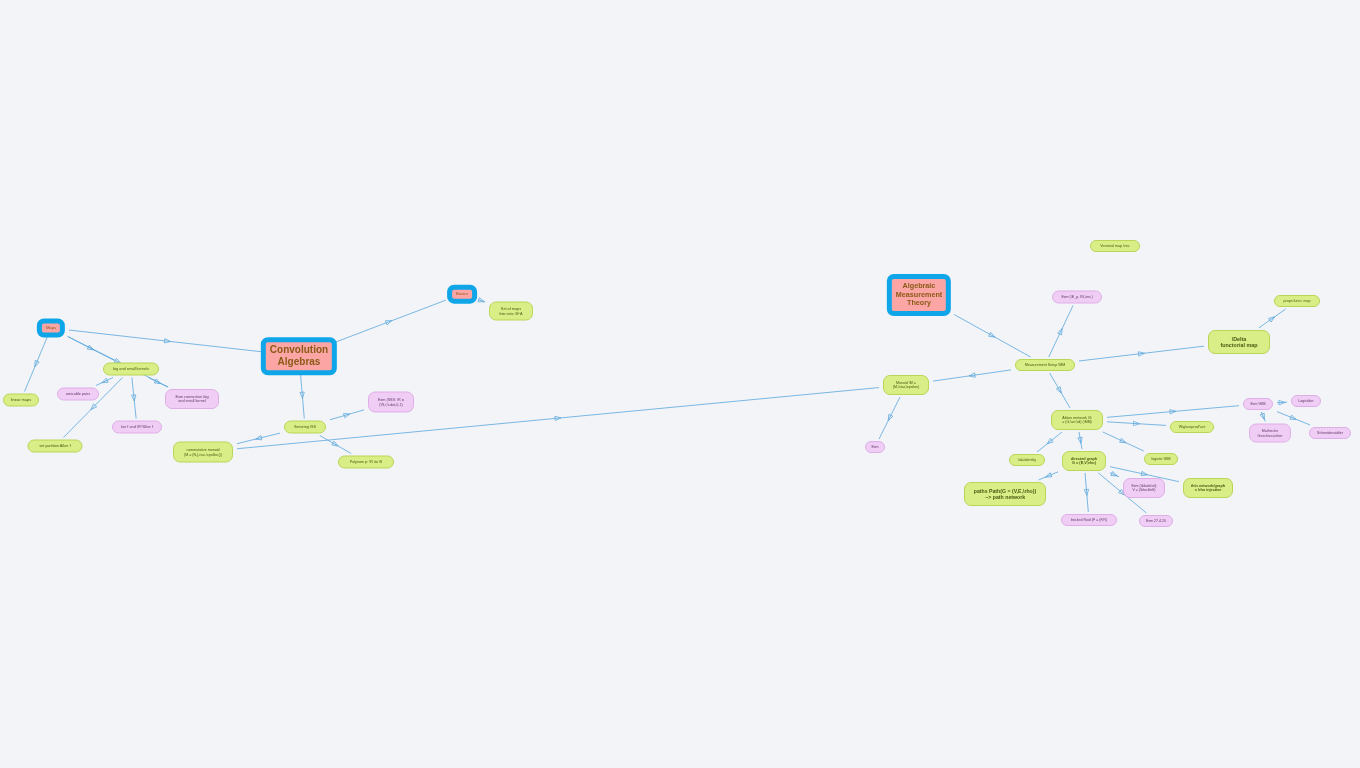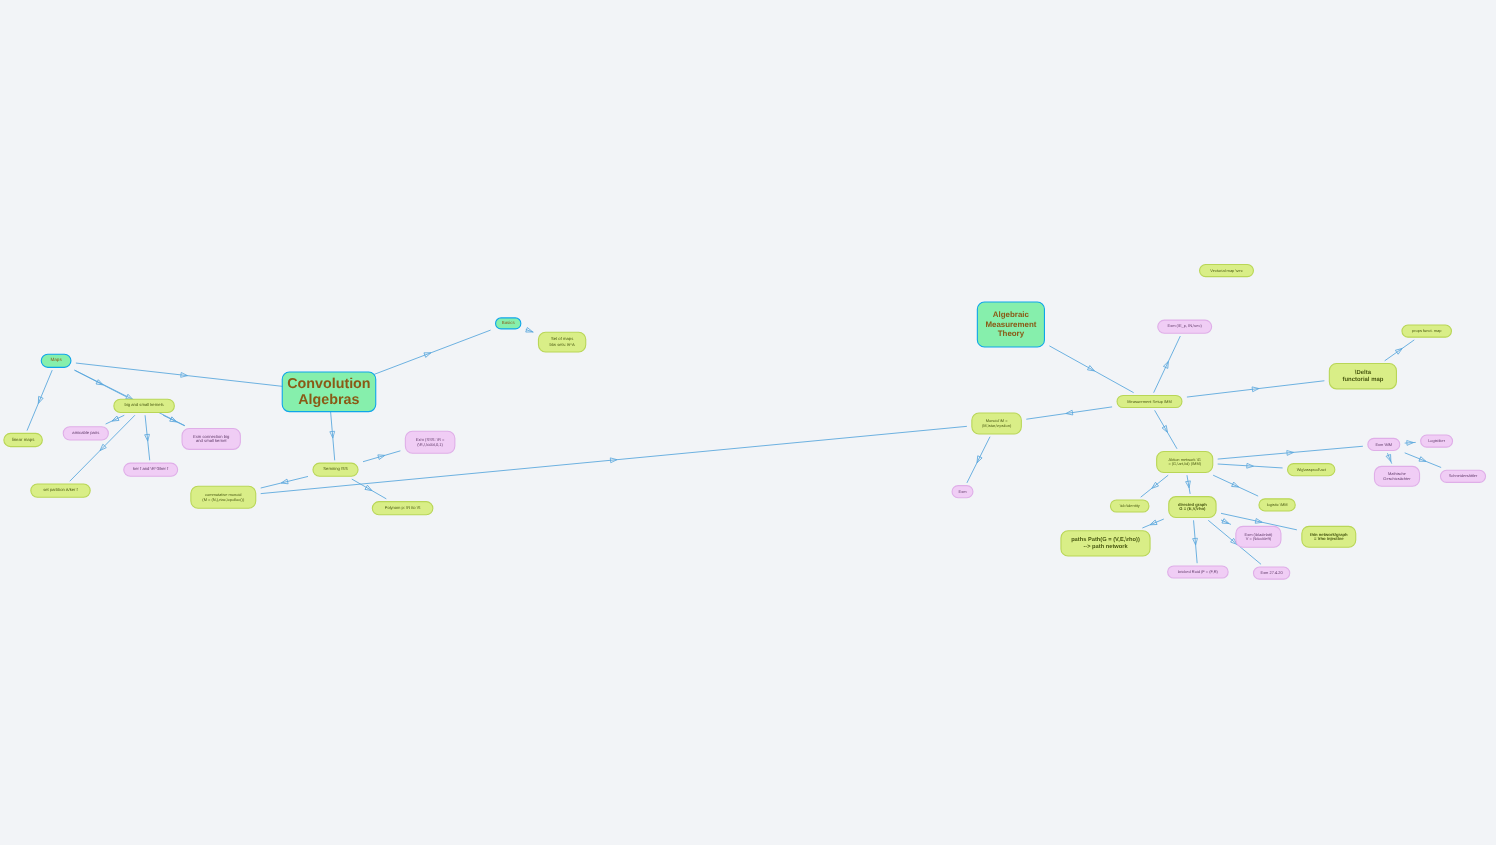--- a/index.html
+++ b/index.html
@@ -26,22 +26,22 @@
     background:#d9ee87;
     border:1px solid #b9d657;
     color:#4a5a12;
   }
   .node.pink{
     background:#f0cdf5;
     border:1px solid #dfaee8;
     color:#5f3a68;
   }
   .node.orange{
-    background:#86efac;
-    border:1px solid #0ea5e9;
+    background:#fca5a5;
+    border:5px solid #0ea5e9;
     color:#8a5a16;
     font-weight:bold;
     border-radius:7px;
   }
   .node.big{font-weight:bold;}
 </style>
 </head>
 <body>
 
 <div id="canvas">
@@ -119,21 +119,21 @@
     </svg>
   <div id="node-layer">
       <div class="node orange" style="left: 51px; top: 328px; min-width: 28px; min-height: 13px; padding: 2px 4px; font-size: 4.2px; font-weight: normal;"><span>Maps</span></div>
       <div class="node green" style="left: 21px; top: 400px; min-width: 36px; min-height: 13px; padding: 2px 4px; font-size: 4px; font-weight: normal;"><span>linear maps</span></div>
       <div class="node green" style="left: 55px; top: 446px; min-width: 55px; min-height: 13px; padding: 2px 4px; font-size: 3.8px; font-weight: normal;"><span>set partition A/ker f</span></div>
       <div class="node green" style="left: 131px; top: 369px; min-width: 56px; min-height: 13px; padding: 2px 4px; font-size: 3.8px; font-weight: normal;"><span>big and small kernels</span></div>
       <div class="node pink" style="left: 78px; top: 394px; min-width: 42px; min-height: 13px; padding: 2px 4px; font-size: 3.8px; font-weight: normal;"><span>amicable pairs</span></div>
       <div class="node pink" style="left: 137px; top: 427px; min-width: 50px; min-height: 13px; padding: 2px 4px; font-size: 3.8px; font-weight: normal;"><span>ker f and \R^3/ker f</span></div>
       <div class="node pink" style="left: 192px; top: 399px; min-width: 54px; min-height: 20px; padding: 2px 4px; font-size: 3.8px; font-weight: normal;"><span>Exm connection big
 and small kernel</span></div>
-      <div class="node orange big" style="left: 299px; top: 356px; min-width: 58px; min-height: 28px; padding: 2px 4px; font-size: 13px; font-weight: bold;"><span>Convolution
+      <div class="node orange big" style="left: 299px; top: 356px; min-width: 58px; min-height: 28px; padding: 2px 4px; font-size: 10px; font-weight: bold;"><span>Convolution
 Algebras</span></div>
       <div class="node green" style="left: 305px; top: 427px; min-width: 42px; min-height: 13px; padding: 2px 4px; font-size: 3.8px; font-weight: normal;"><span>Semiring \SS</span></div>
       <div class="node green" style="left: 203px; top: 452px; min-width: 60px; min-height: 21px; padding: 2px 4px; font-size: 3.6px; font-weight: normal;"><span>commutative monoid
 (M = (N,),rtac,\cpolloc())</span></div>
       <div class="node green" style="left: 366px; top: 462px; min-width: 56px; min-height: 13px; padding: 2px 4px; font-size: 3.7px; font-weight: normal;"><span>Polynom p: \R ito \S</span></div>
       <div class="node pink" style="left: 391px; top: 402px; min-width: 46px; min-height: 21px; padding: 2px 4px; font-size: 3.7px; font-weight: normal;"><span>Exm (SSS: \R =
 (\R,/,\cdot,0,1)</span></div>
       <div class="node orange" style="left: 462px; top: 294px; min-width: 24px; min-height: 11px; padding: 2px 4px; font-size: 4px; font-weight: normal;"><span>Basics</span></div>
       <div class="node green" style="left: 511px; top: 311px; min-width: 44px; min-height: 19px; padding: 2px 4px; font-size: 3.8px; font-weight: normal;"><span>Set of maps
 btw sets: B^A</span></div>

